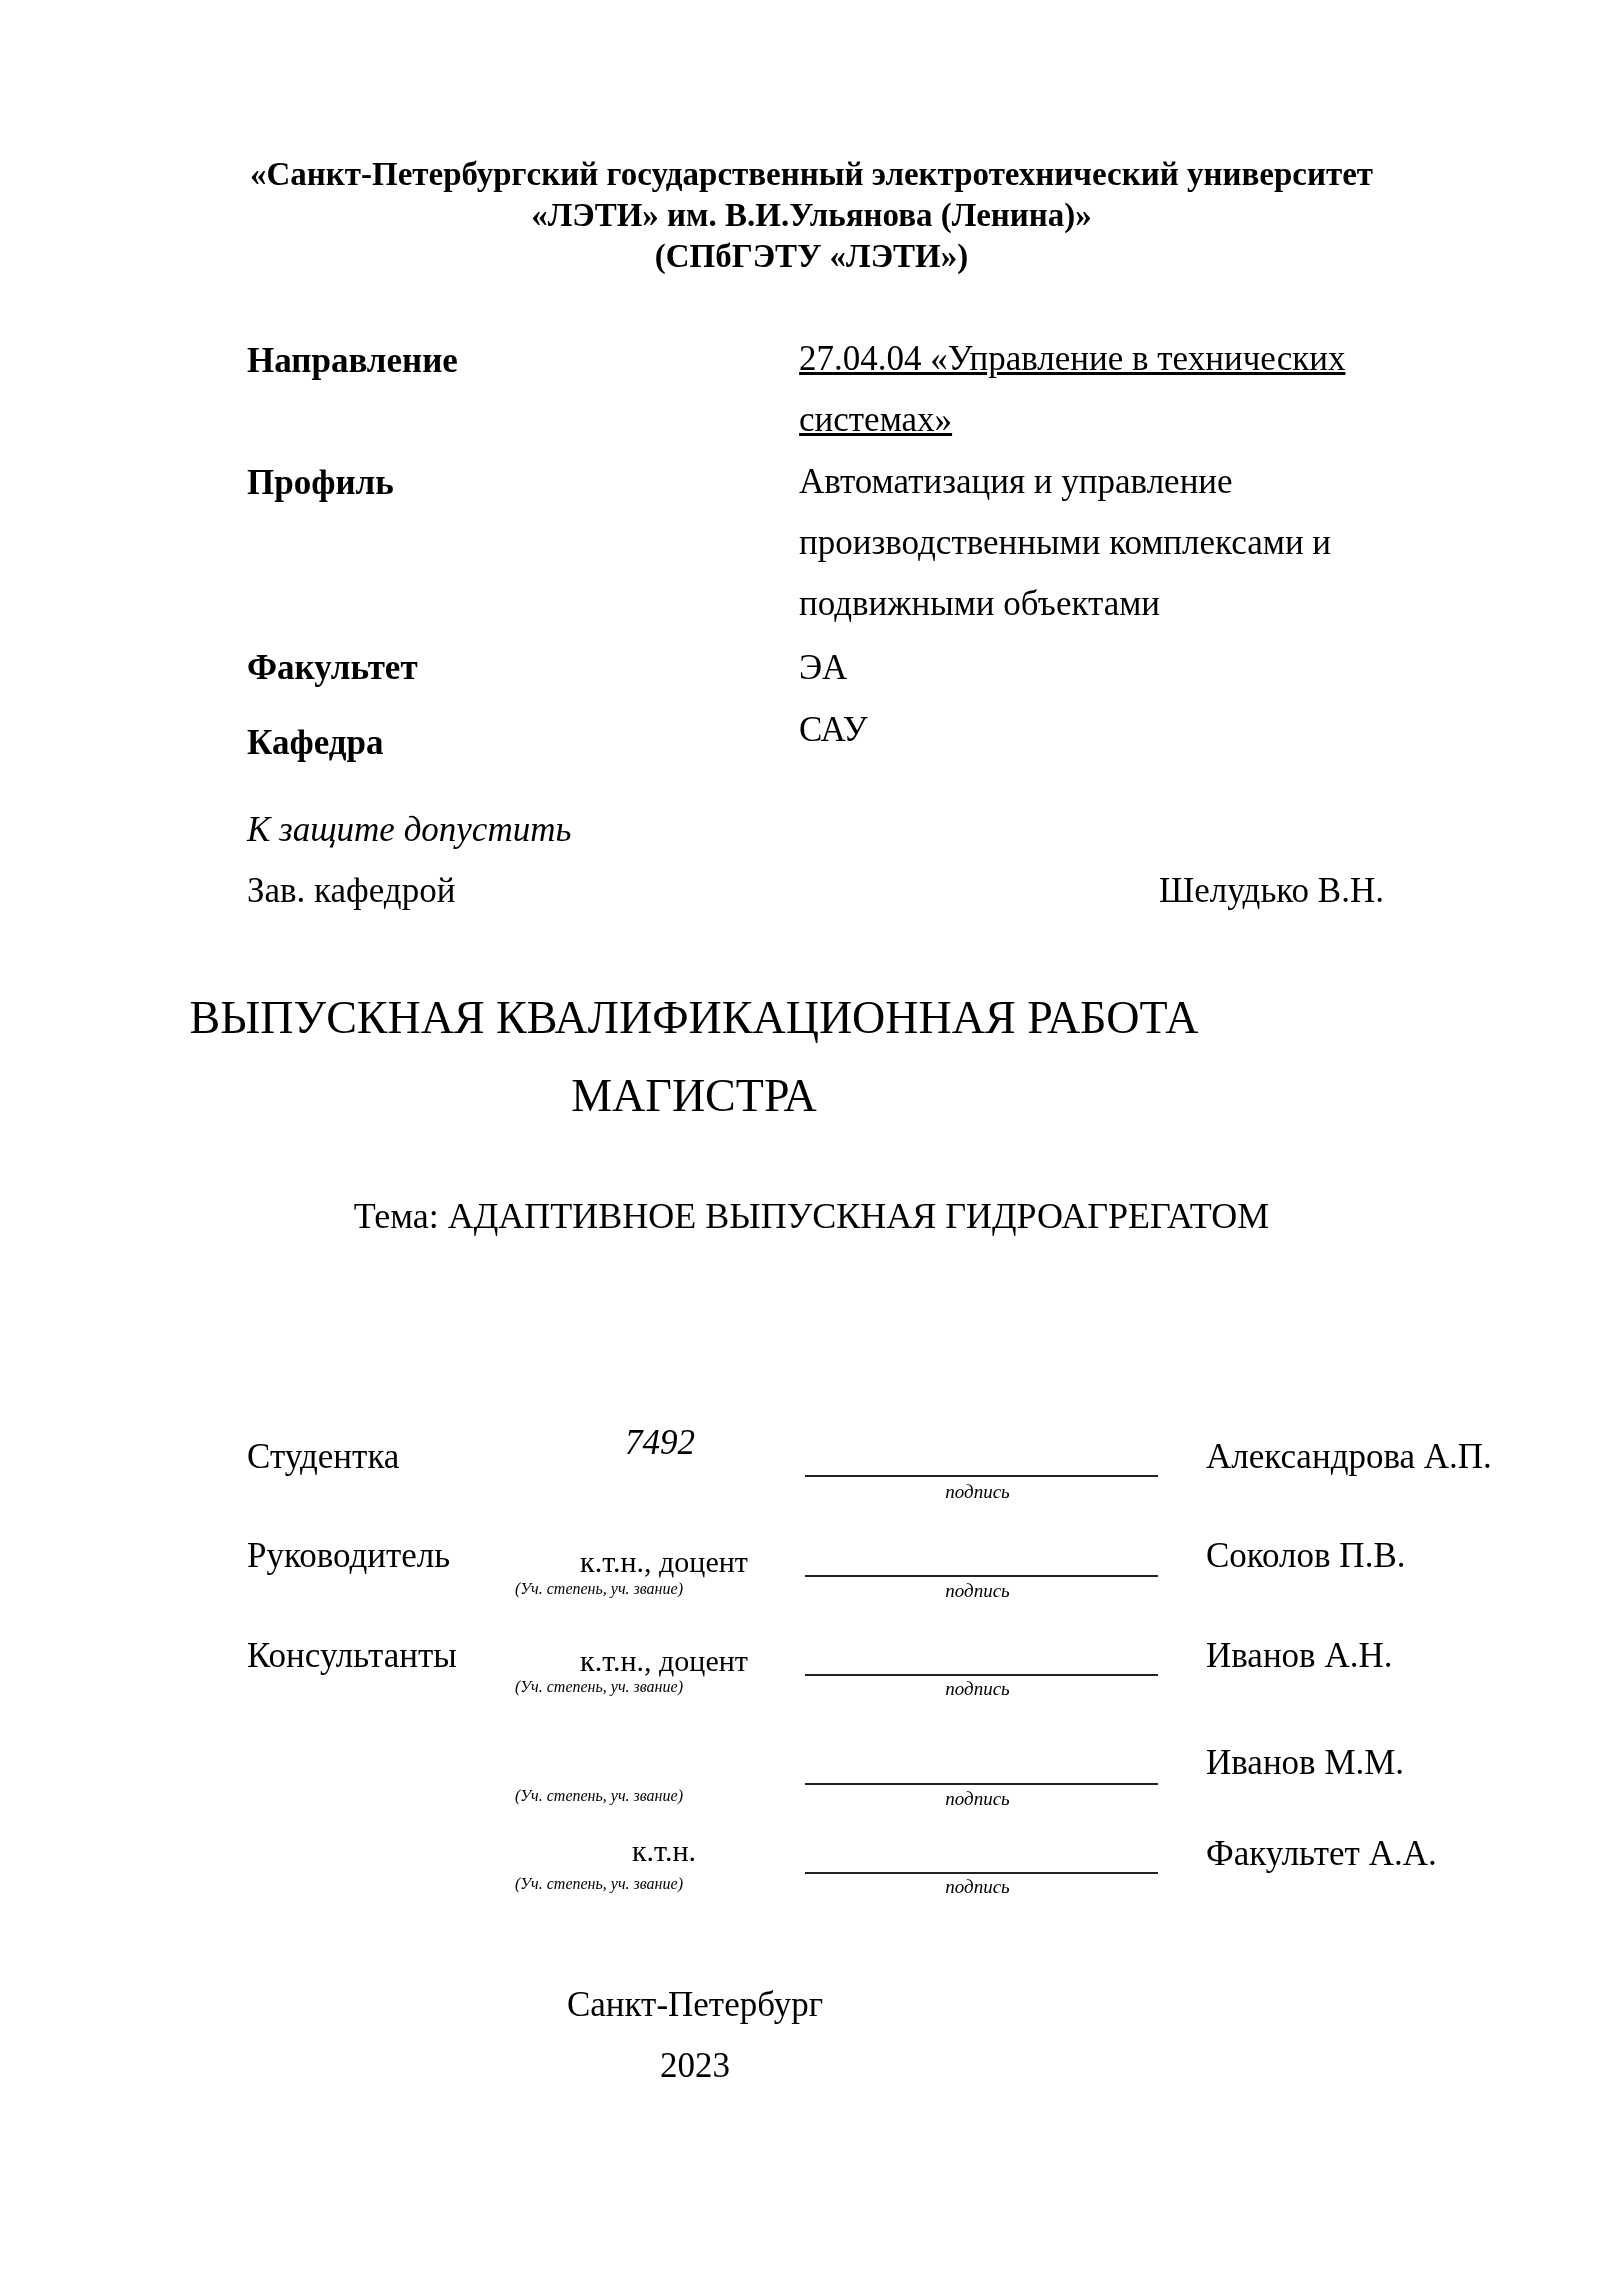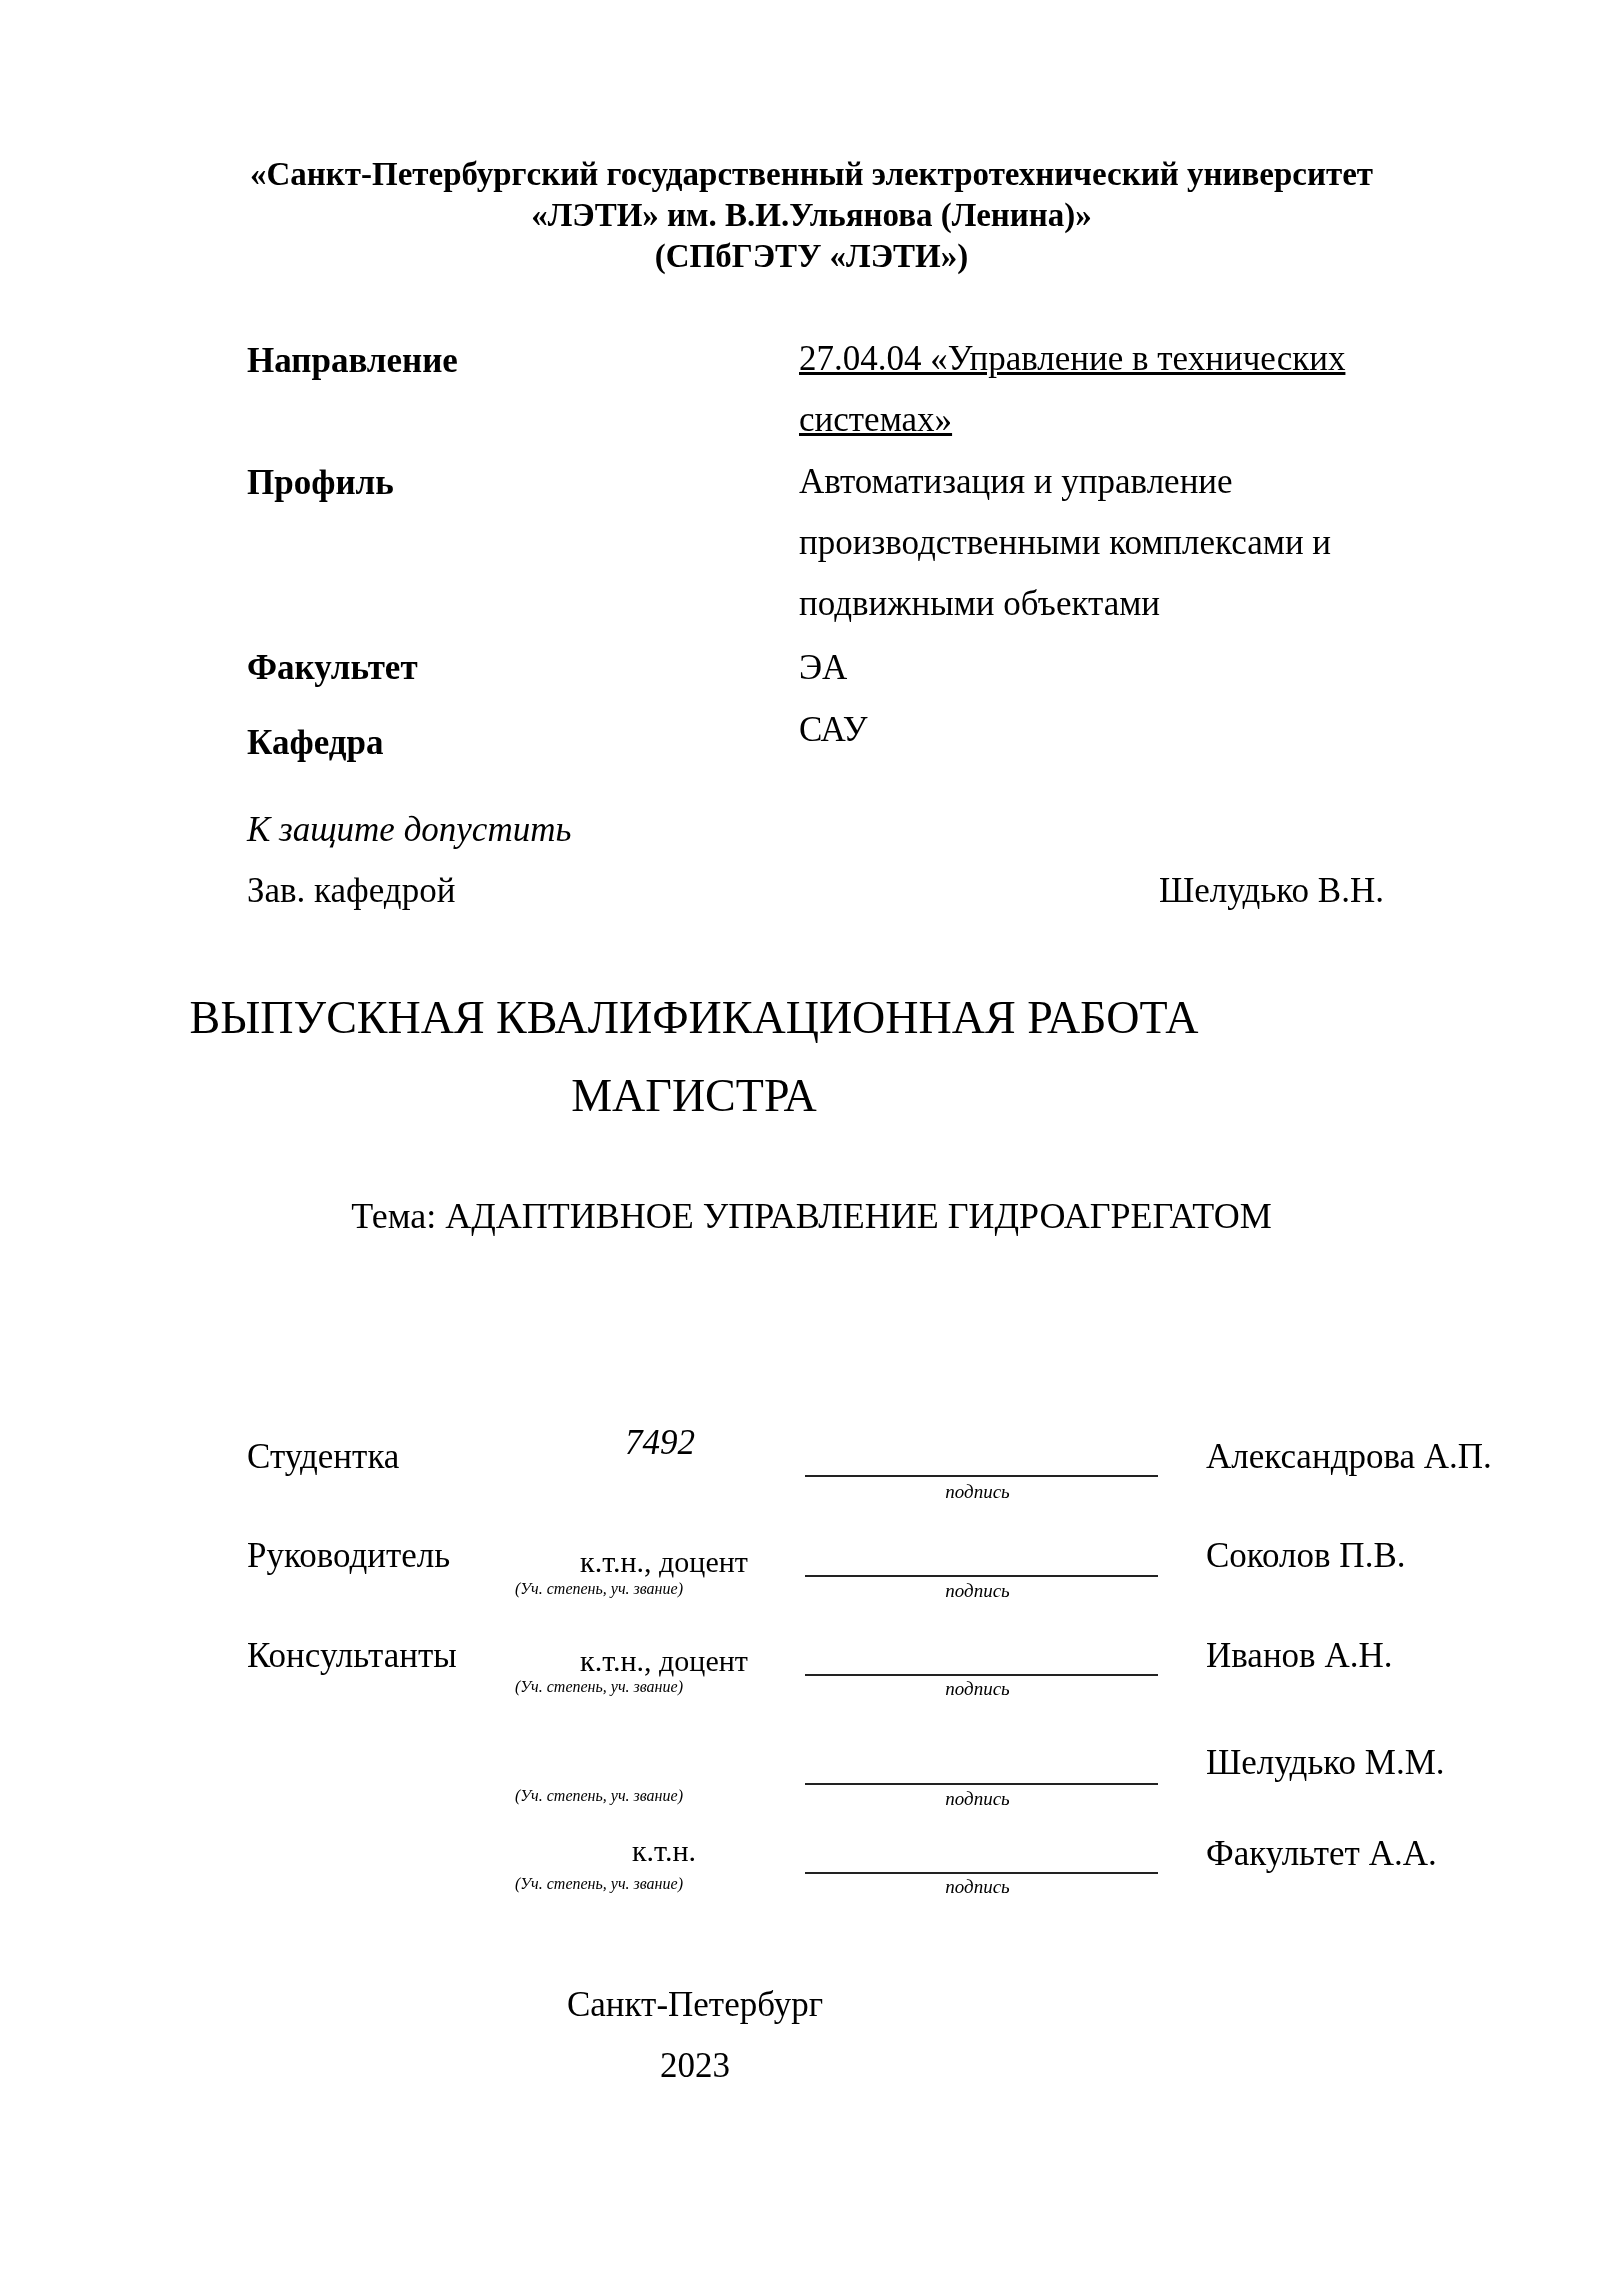--- a/index.html
+++ b/index.html
@@ -48,21 +48,21 @@
 <div class="abs lbl" style="left:247px; top:723px;">Кафедра</div>
 <div class="abs reg" style="left:799px; top:710px;">САУ</div>
 
 <div class="abs ital" style="left:247px; top:810px;">К защите допустить</div>
 <div class="abs reg" style="left:247px; top:871px;">Зав. кафедрой</div>
 <div class="abs reg" style="left:1159px; top:871px;">Шелудько В.Н.</div>
 
 <div class="title" style="top:991px;">ВЫПУСКНАЯ КВАЛИФИКАЦИОННАЯ РАБОТА</div>
 <div class="title" style="top:1069px;">МАГИСТРА</div>
 
-<div class="topic" style="top:1195px;">Тема: АДАПТИВНОЕ УПРАВЛЕНИЕ ГИДРОАГРЕГАТОМ</div>
+<div class="topic" style="top:1195px;">Тема: АДАПТИВНОЕ ВЫПУСКНАЯ ГИДРОАГРЕГАТОМ</div>
 
 <div class="abs reg" style="left:247px; top:1437px;">Студентка</div>
 <div class="abs stnum" style="left:625px; top:1423px;">7492</div>
 <div class="line" style="left:805px; top:1475px; width:353px;"></div>
 <div class="abs cap" style="left:805px; top:1481px;">подпись</div>
 <div class="abs reg" style="left:1206px; top:1437px;">Александрова А.П.</div>
 
 <div class="abs reg" style="left:247px; top:1536px;">Руководитель</div>
 <div class="abs deg" style="left:515px; top:1545px;">к.т.н., доцент</div>
 <div class="abs degcap" style="left:515px; top:1580px;">(Уч. степень, уч. звание)</div>
@@ -73,21 +73,21 @@
 <div class="abs reg" style="left:247px; top:1636px;">Консультанты</div>
 <div class="abs deg" style="left:515px; top:1644px;">к.т.н., доцент</div>
 <div class="abs degcap" style="left:515px; top:1678px;">(Уч. степень, уч. звание)</div>
 <div class="line" style="left:805px; top:1674px; width:353px;"></div>
 <div class="abs cap" style="left:805px; top:1678px;">подпись</div>
 <div class="abs reg" style="left:1206px; top:1636px;">Иванов А.Н.</div>
 
 <div class="abs degcap" style="left:515px; top:1787px;">(Уч. степень, уч. звание)</div>
 <div class="line" style="left:805px; top:1783px; width:353px;"></div>
 <div class="abs cap" style="left:805px; top:1788px;">подпись</div>
-<div class="abs reg" style="left:1206px; top:1743px;">Шелудько М.М.</div>
+<div class="abs reg" style="left:1206px; top:1743px;">Иванов М.М.</div>
 
 <div class="abs deg" style="left:515px; top:1834px;">к.т.н.</div>
 <div class="abs degcap" style="left:515px; top:1875px;">(Уч. степень, уч. звание)</div>
 <div class="line" style="left:805px; top:1872px; width:353px;"></div>
 <div class="abs cap" style="left:805px; top:1876px;">подпись</div>
 <div class="abs reg" style="left:1206px; top:1834px;">Факультет А.А.</div>
 
 <div class="city" style="top:1985px;">Санкт-Петербург</div>
 <div class="city" style="top:2046px;">2023</div>
 

